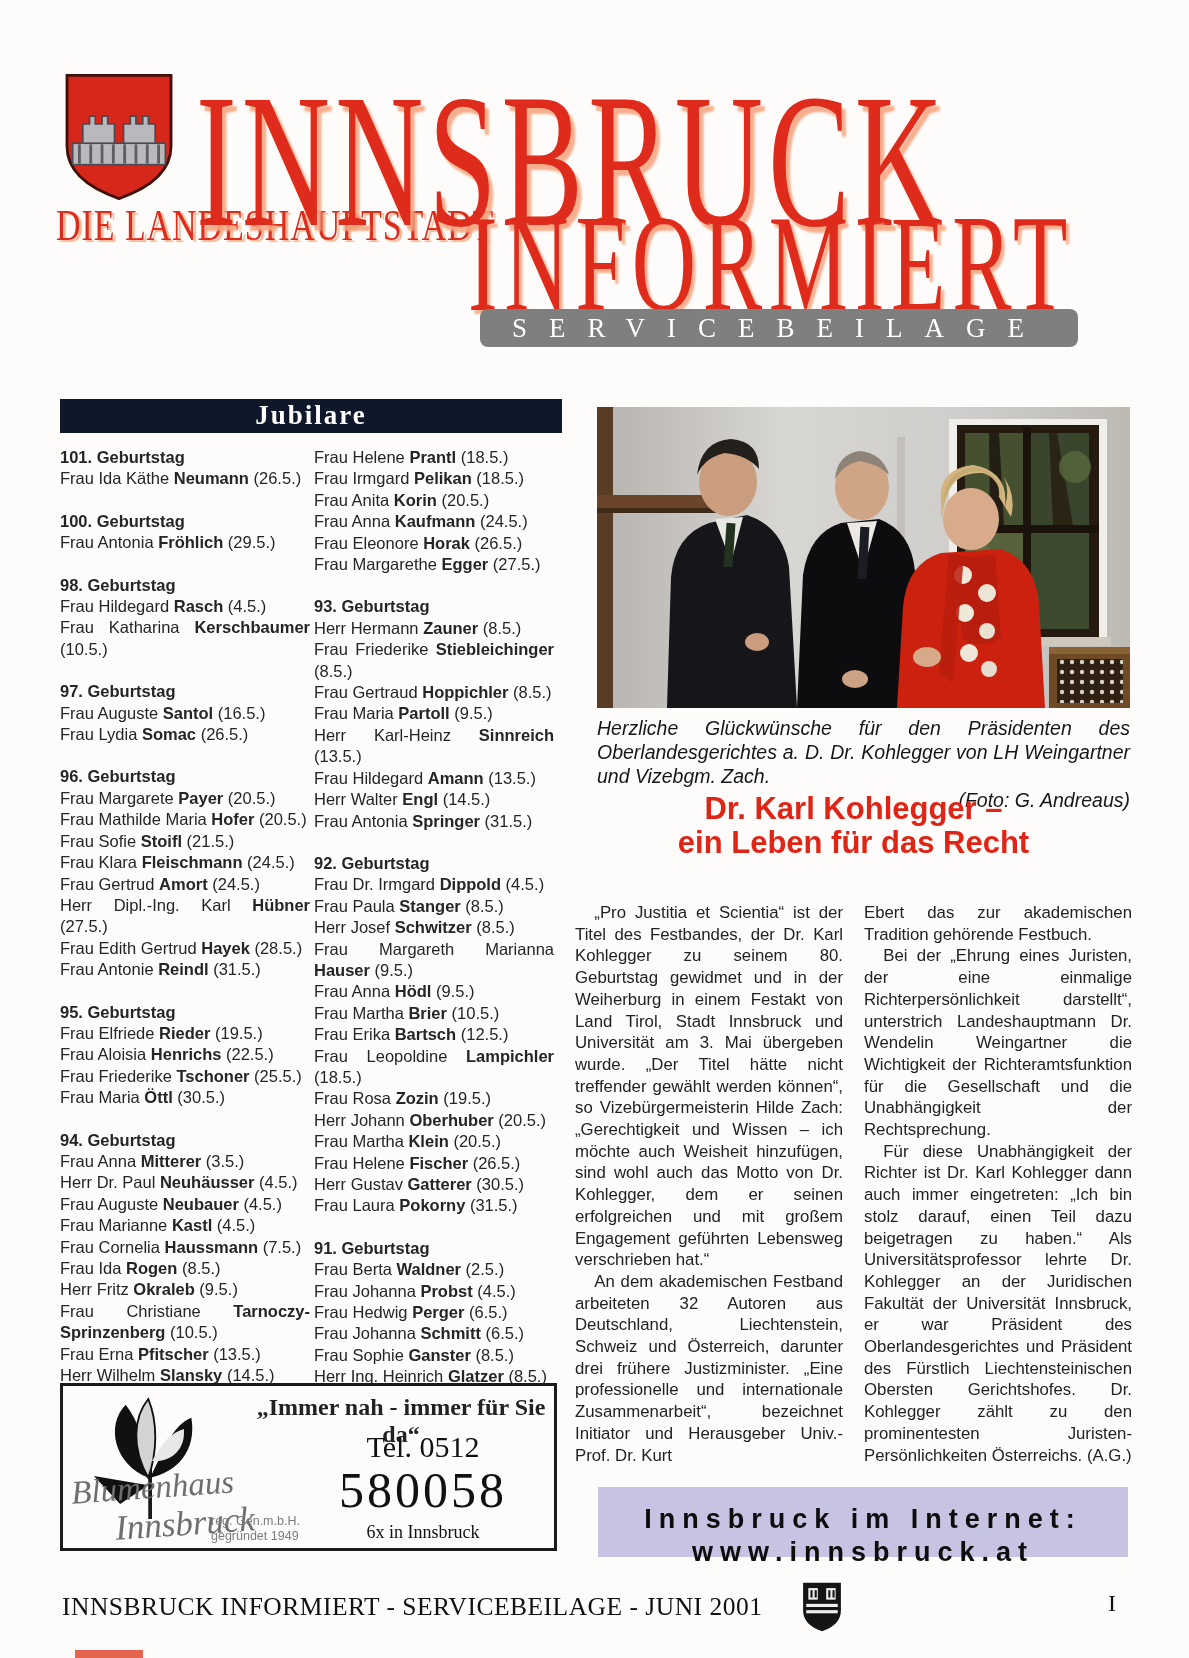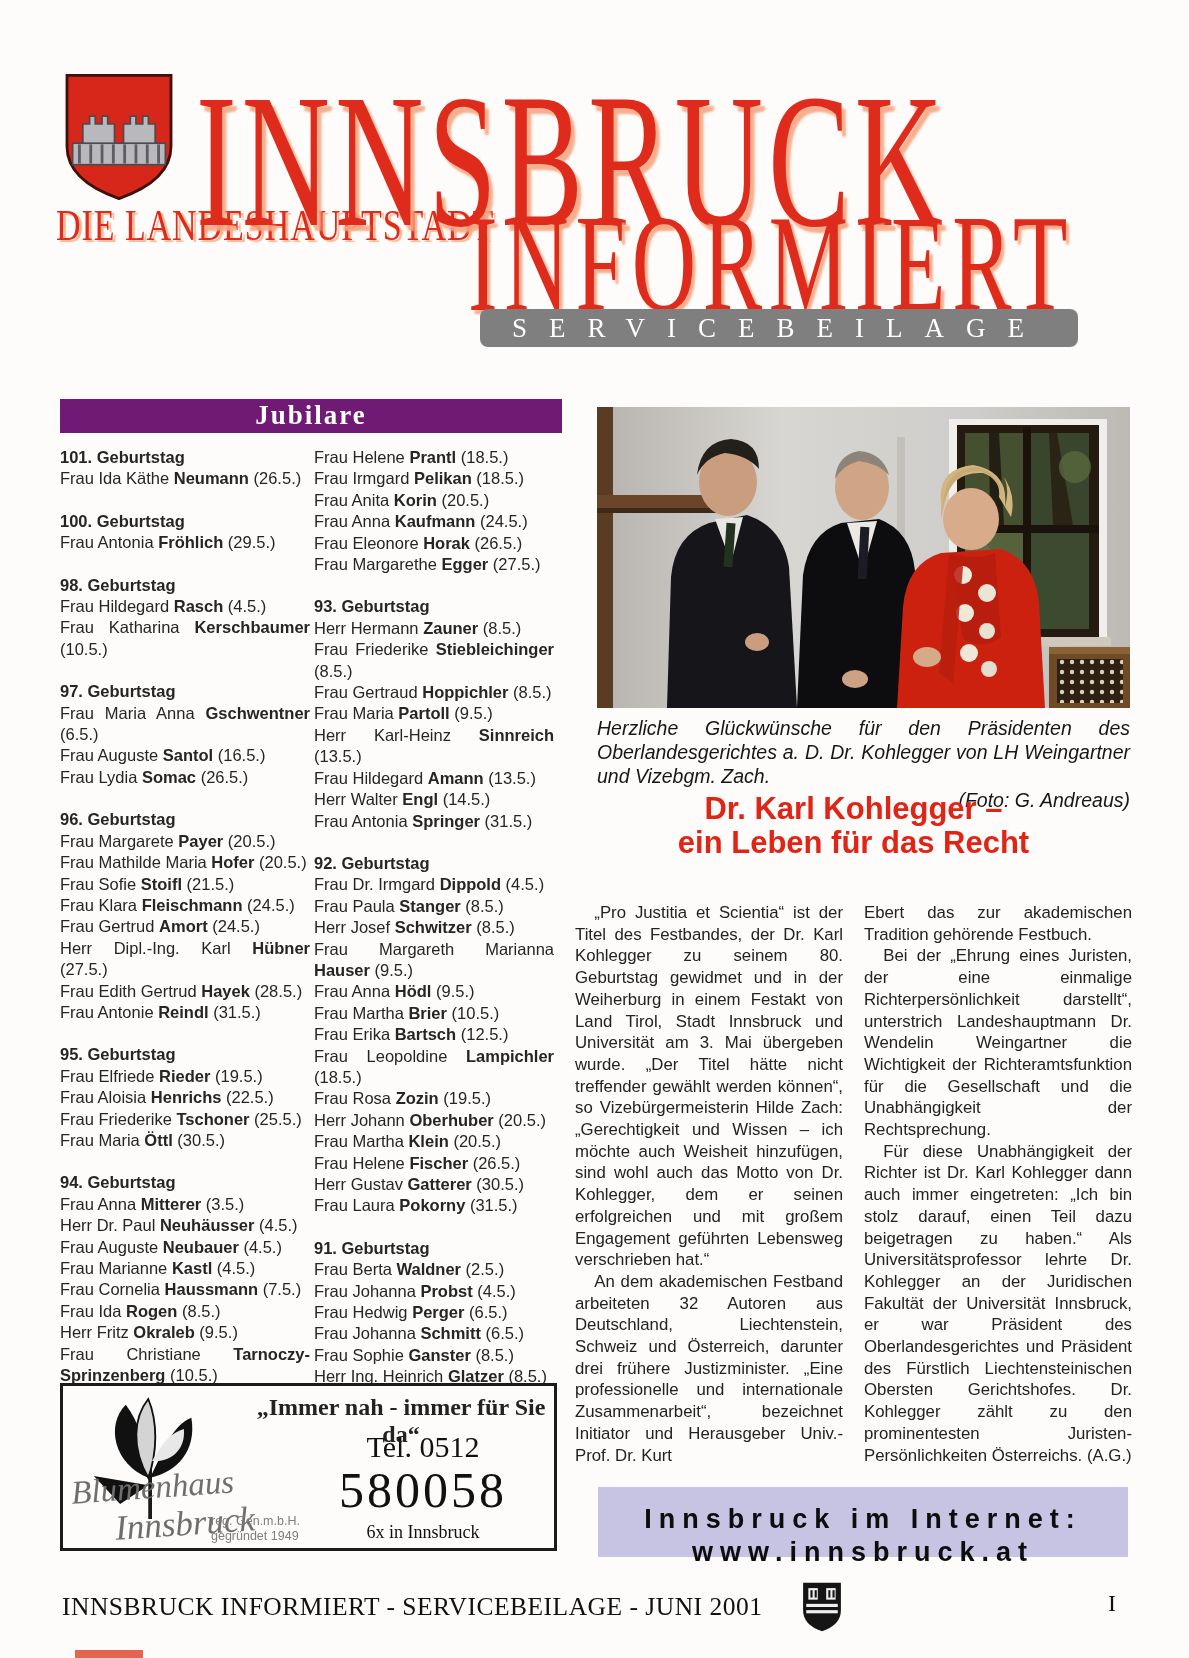--- a/index.html
+++ b/index.html
@@ -16,21 +16,21 @@
           line-height:1;color:#df2b1c;white-space:nowrap;transform:scale(.86,1.34);transform-origin:left top;
           letter-spacing:6px;text-shadow:5px 4px 2px rgba(245,166,130,.9);}
   .title2{position:absolute;left:468px;top:196px;font-family:"Liberation Serif",serif;font-size:106px;
           line-height:1;color:#df2b1c;white-space:nowrap;transform:scale(.84,1.30);transform-origin:left top;
           letter-spacing:8px;text-shadow:4px 3px 2px rgba(245,166,130,.9);}
   .banner{position:absolute;left:480px;top:309px;width:598px;height:38px;background:#7f7f7f;
           color:#fff;font-family:"Liberation Serif",serif;font-size:27px;letter-spacing:22px;
           text-align:center;line-height:38px;white-space:nowrap;overflow:hidden;border-radius:8px;}
 
   
-  .jub-bar{position:absolute;left:60px;top:399px;width:502px;height:34px;background:#701a75;
+  .jub-bar{position:absolute;left:60px;top:399px;width:502px;height:34px;background:#0f172a;
            color:#fff;font-family:"Liberation Serif",serif;font-weight:bold;font-size:27px;
            text-align:center;line-height:33px;letter-spacing:2px;}
   .jub-cols{position:absolute;left:60px;top:447px;width:502px;display:flex;gap:4px;}
   .jub-col{width:250px;font-size:16.5px;line-height:21.4px;color:#252525;}
   .jub-col:last-child{width:240px;}
   .jub-group{margin:0;}
   .jub-group:not(:first-child){margin-top:21px;}
   .jub-head{font-weight:bold;}
   .jub-entry{text-align:justify;}
   .jub-foot{font-family:"Liberation Serif",serif;font-style:italic;font-size:18.5px;
@@ -119,21 +119,20 @@
           <div class="jub-head" data-name="birthday-group-heading">100. Geburtstag</div>
           <div class="jub-entry" data-name="birthday-entry"><span>Frau Antonia </span><b>Fröhlich</b><span> (29.5.)</span></div>
         </div>
         <div class="jub-group" data-name="birthday-group">
           <div class="jub-head" data-name="birthday-group-heading">98. Geburtstag</div>
           <div class="jub-entry" data-name="birthday-entry"><span>Frau Hildegard </span><b>Rasch</b><span> (4.5.)</span></div>
           <div class="jub-entry" data-name="birthday-entry"><span>Frau Katharina </span><b>Kerschbaumer</b><span> (10.5.)</span></div>
         </div>
         <div class="jub-group" data-name="birthday-group">
           <div class="jub-head" data-name="birthday-group-heading">97. Geburtstag</div>
-          <div class="jub-entry" data-name="birthday-entry"><span>Frau Maria Anna </span><b>Gschwentner</b><span> (6.5.)</span></div>
           <div class="jub-entry" data-name="birthday-entry"><span>Frau Auguste </span><b>Santol</b><span> (16.5.)</span></div>
           <div class="jub-entry" data-name="birthday-entry"><span>Frau Lydia </span><b>Somac</b><span> (26.5.)</span></div>
         </div>
         <div class="jub-group" data-name="birthday-group">
           <div class="jub-head" data-name="birthday-group-heading">96. Geburtstag</div>
           <div class="jub-entry" data-name="birthday-entry"><span>Frau Margarete </span><b>Payer</b><span> (20.5.)</span></div>
           <div class="jub-entry" data-name="birthday-entry"><span>Frau Mathilde Maria </span><b>Hofer</b><span> (20.5.)</span></div>
           <div class="jub-entry" data-name="birthday-entry"><span>Frau Sofie </span><b>Stoifl</b><span> (21.5.)</span></div>
           <div class="jub-entry" data-name="birthday-entry"><span>Frau Klara </span><b>Fleischmann</b><span> (24.5.)</span></div>
           <div class="jub-entry" data-name="birthday-entry"><span>Frau Gertrud </span><b>Amort</b><span> (24.5.)</span></div>

